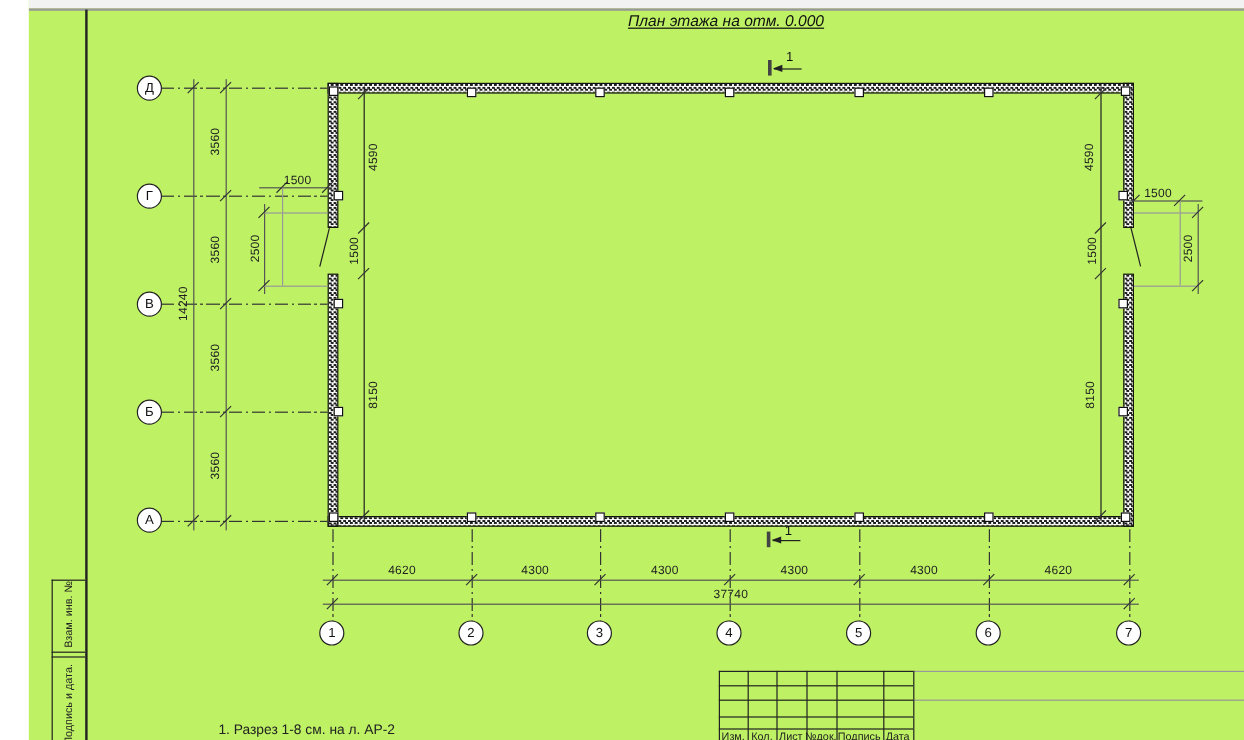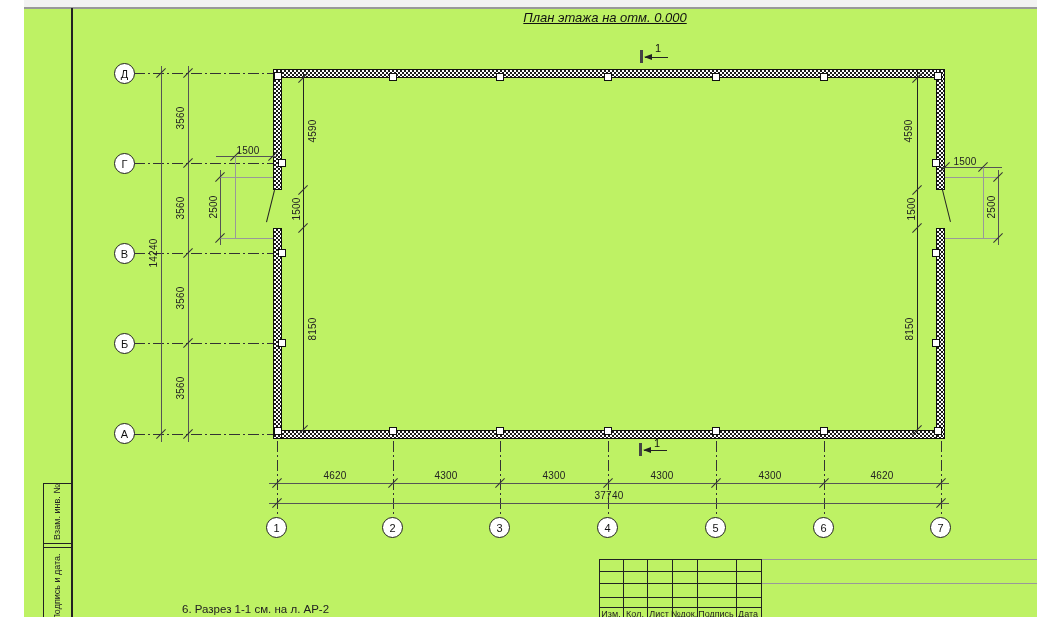--- a/index.html
+++ b/index.html
@@ -212,21 +212,21 @@
 
   <div class="dim r" style="left:884px;top:131px;">4590</div>
   <div class="dim r" style="left:887px;top:209px;">1500</div>
   <div class="dim r" style="left:885px;top:329px;">8150</div>
 
   <div class="dim c" style="left:224px;top:145px;">1500</div>
   <div class="dim r" style="left:189px;top:207px;">2500</div>
   <div class="dim c" style="left:941px;top:156px;">1500</div>
   <div class="dim r" style="left:967px;top:207px;">2500</div>
 
-  <div class="note" style="left:158px;top:603px;">6. Разрез 1-1 см. на л. АР-2</div>
+  <div class="note" style="left:158px;top:603px;">1. Разрез 1-8 см. на л. АР-2</div>
 
   <div class="vl dk" style="left:19px;top:483px;height:134px;"></div>
   <div class="hl dk" style="left:19px;top:483px;width:28px;"></div>
   <div class="hl dk" style="left:19px;top:543px;width:28px;"></div>
   <div class="hl dk" style="left:19px;top:547px;width:28px;"></div>
   <div class="stamp" style="left:33px;top:512px;">Взам. инв. №</div>
   <div class="stamp" style="left:33px;top:587px;">Подпись и дата.</div>
 
   <div class="hl dk" style="left:575px;top:559px;width:162px;"></div>
   <div class="hl lt" style="left:737px;top:559px;width:300px;"></div>

